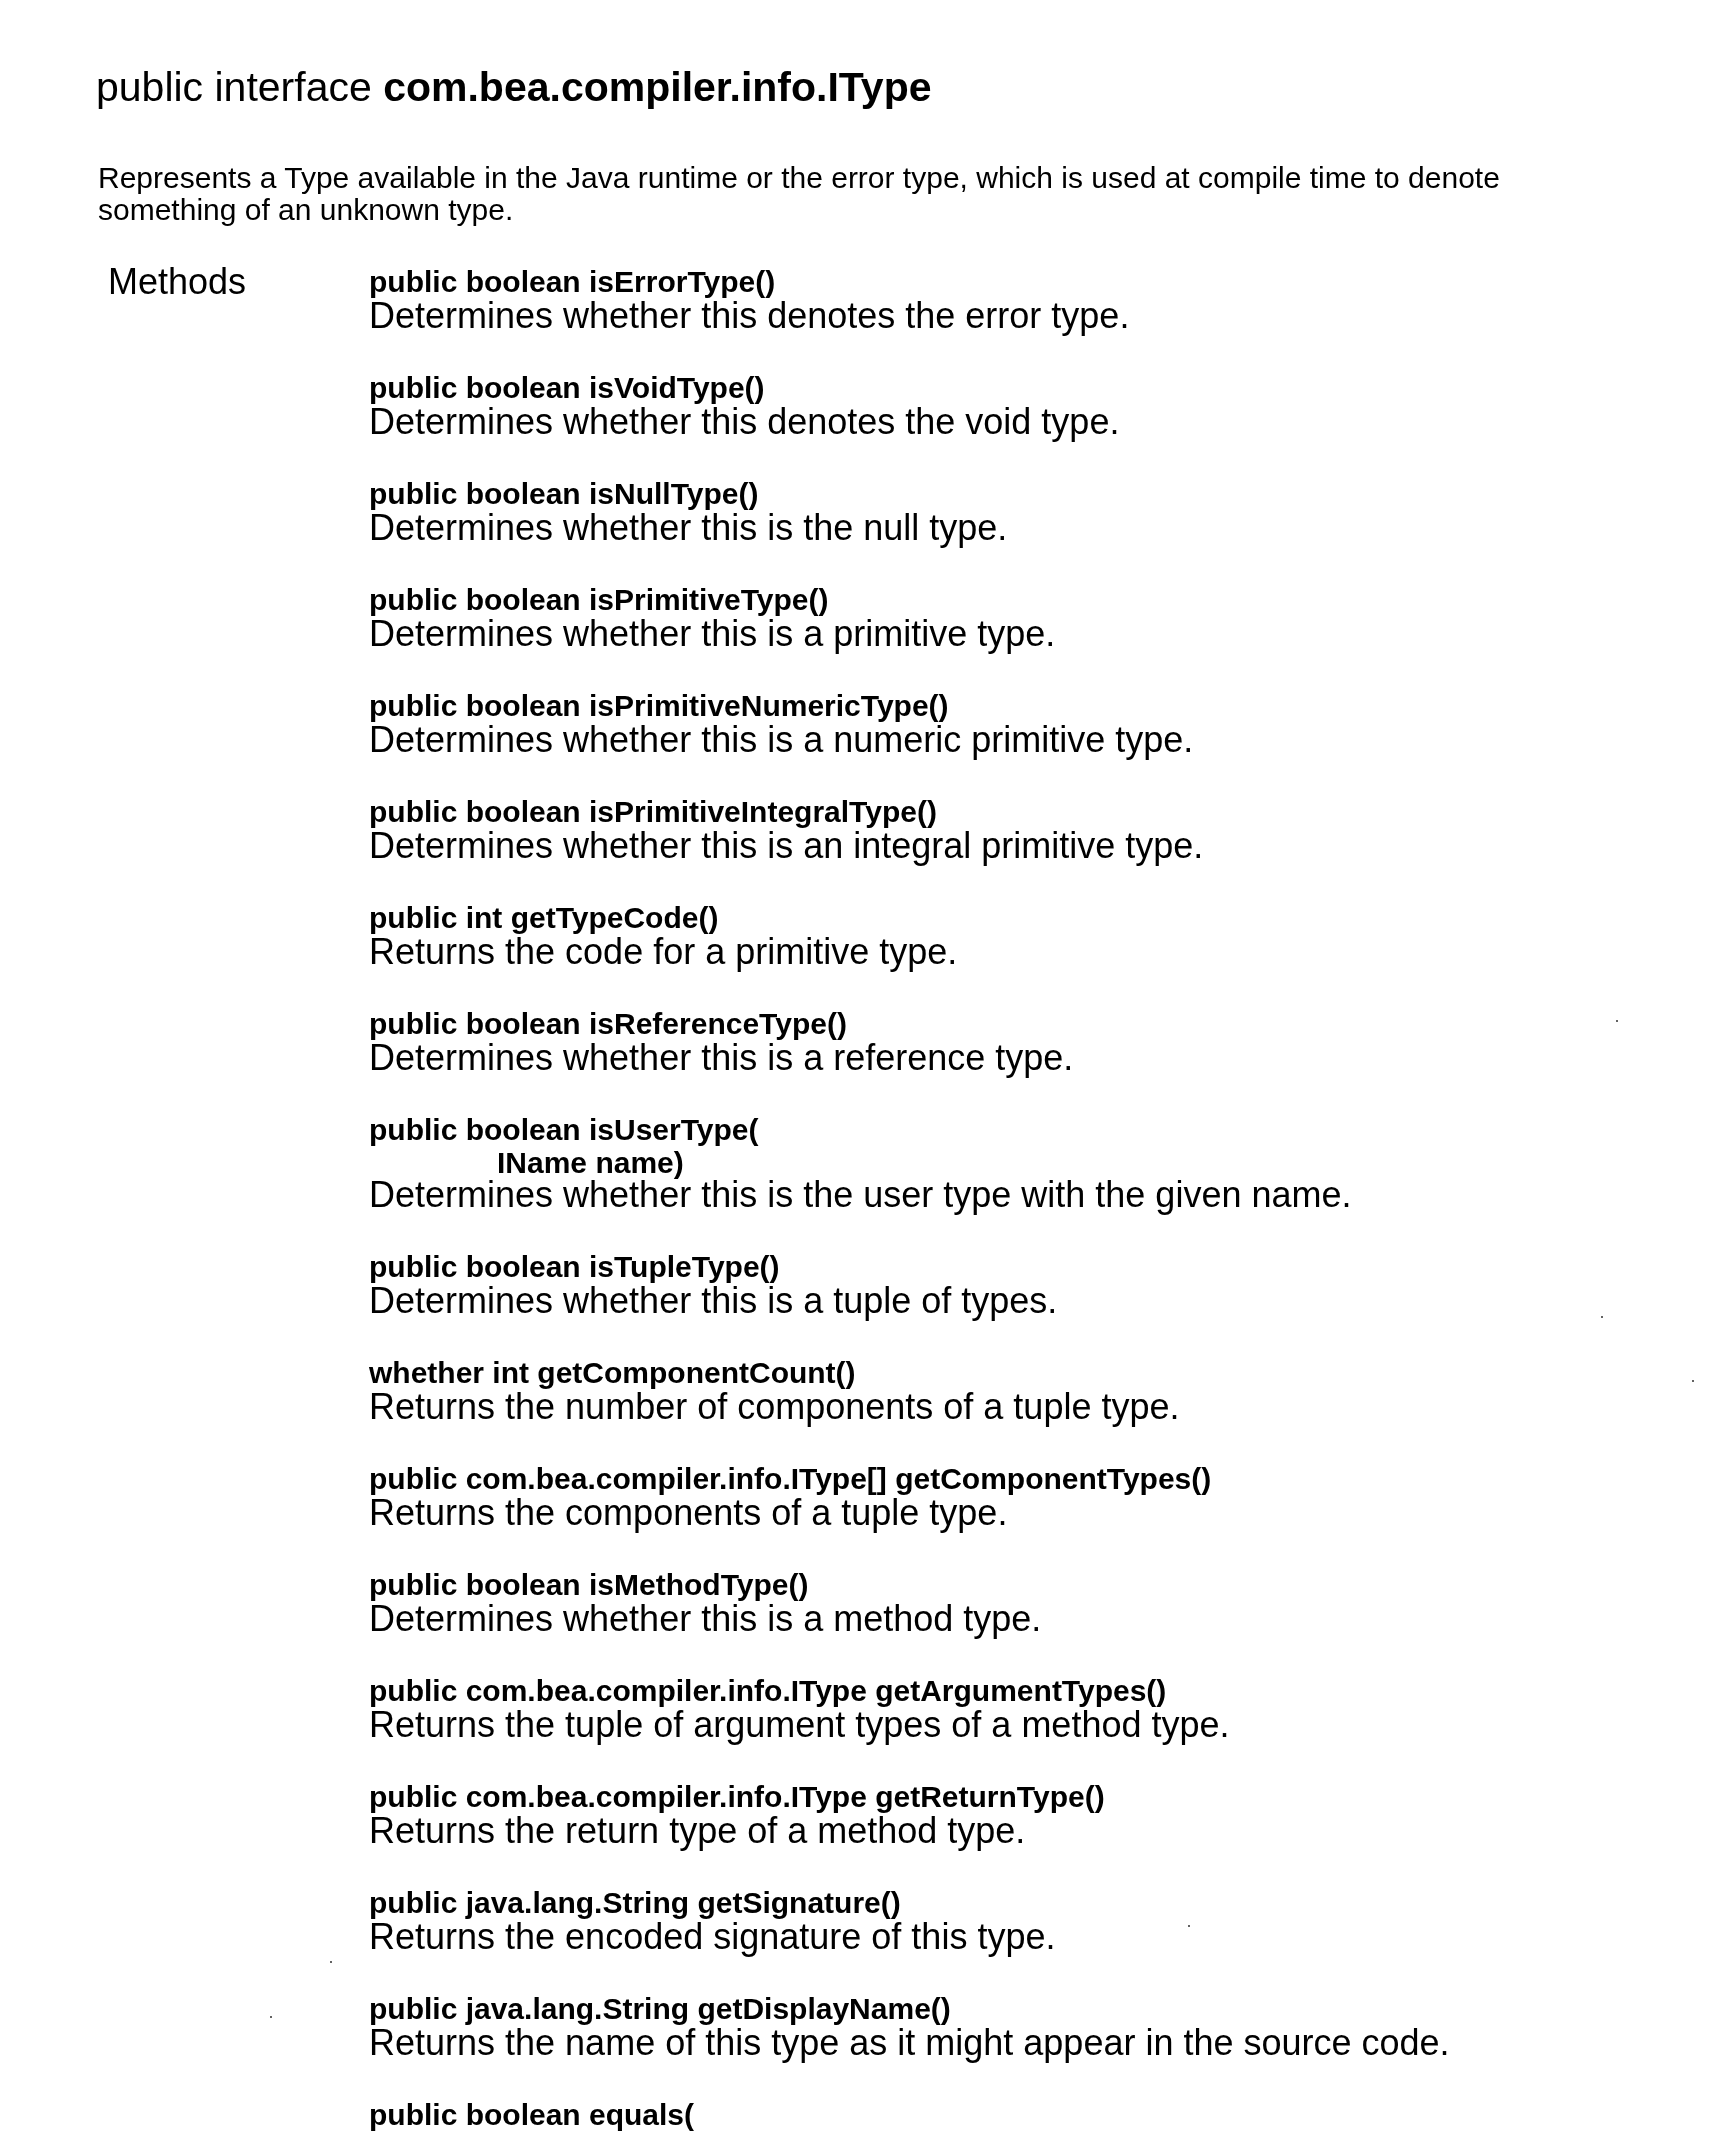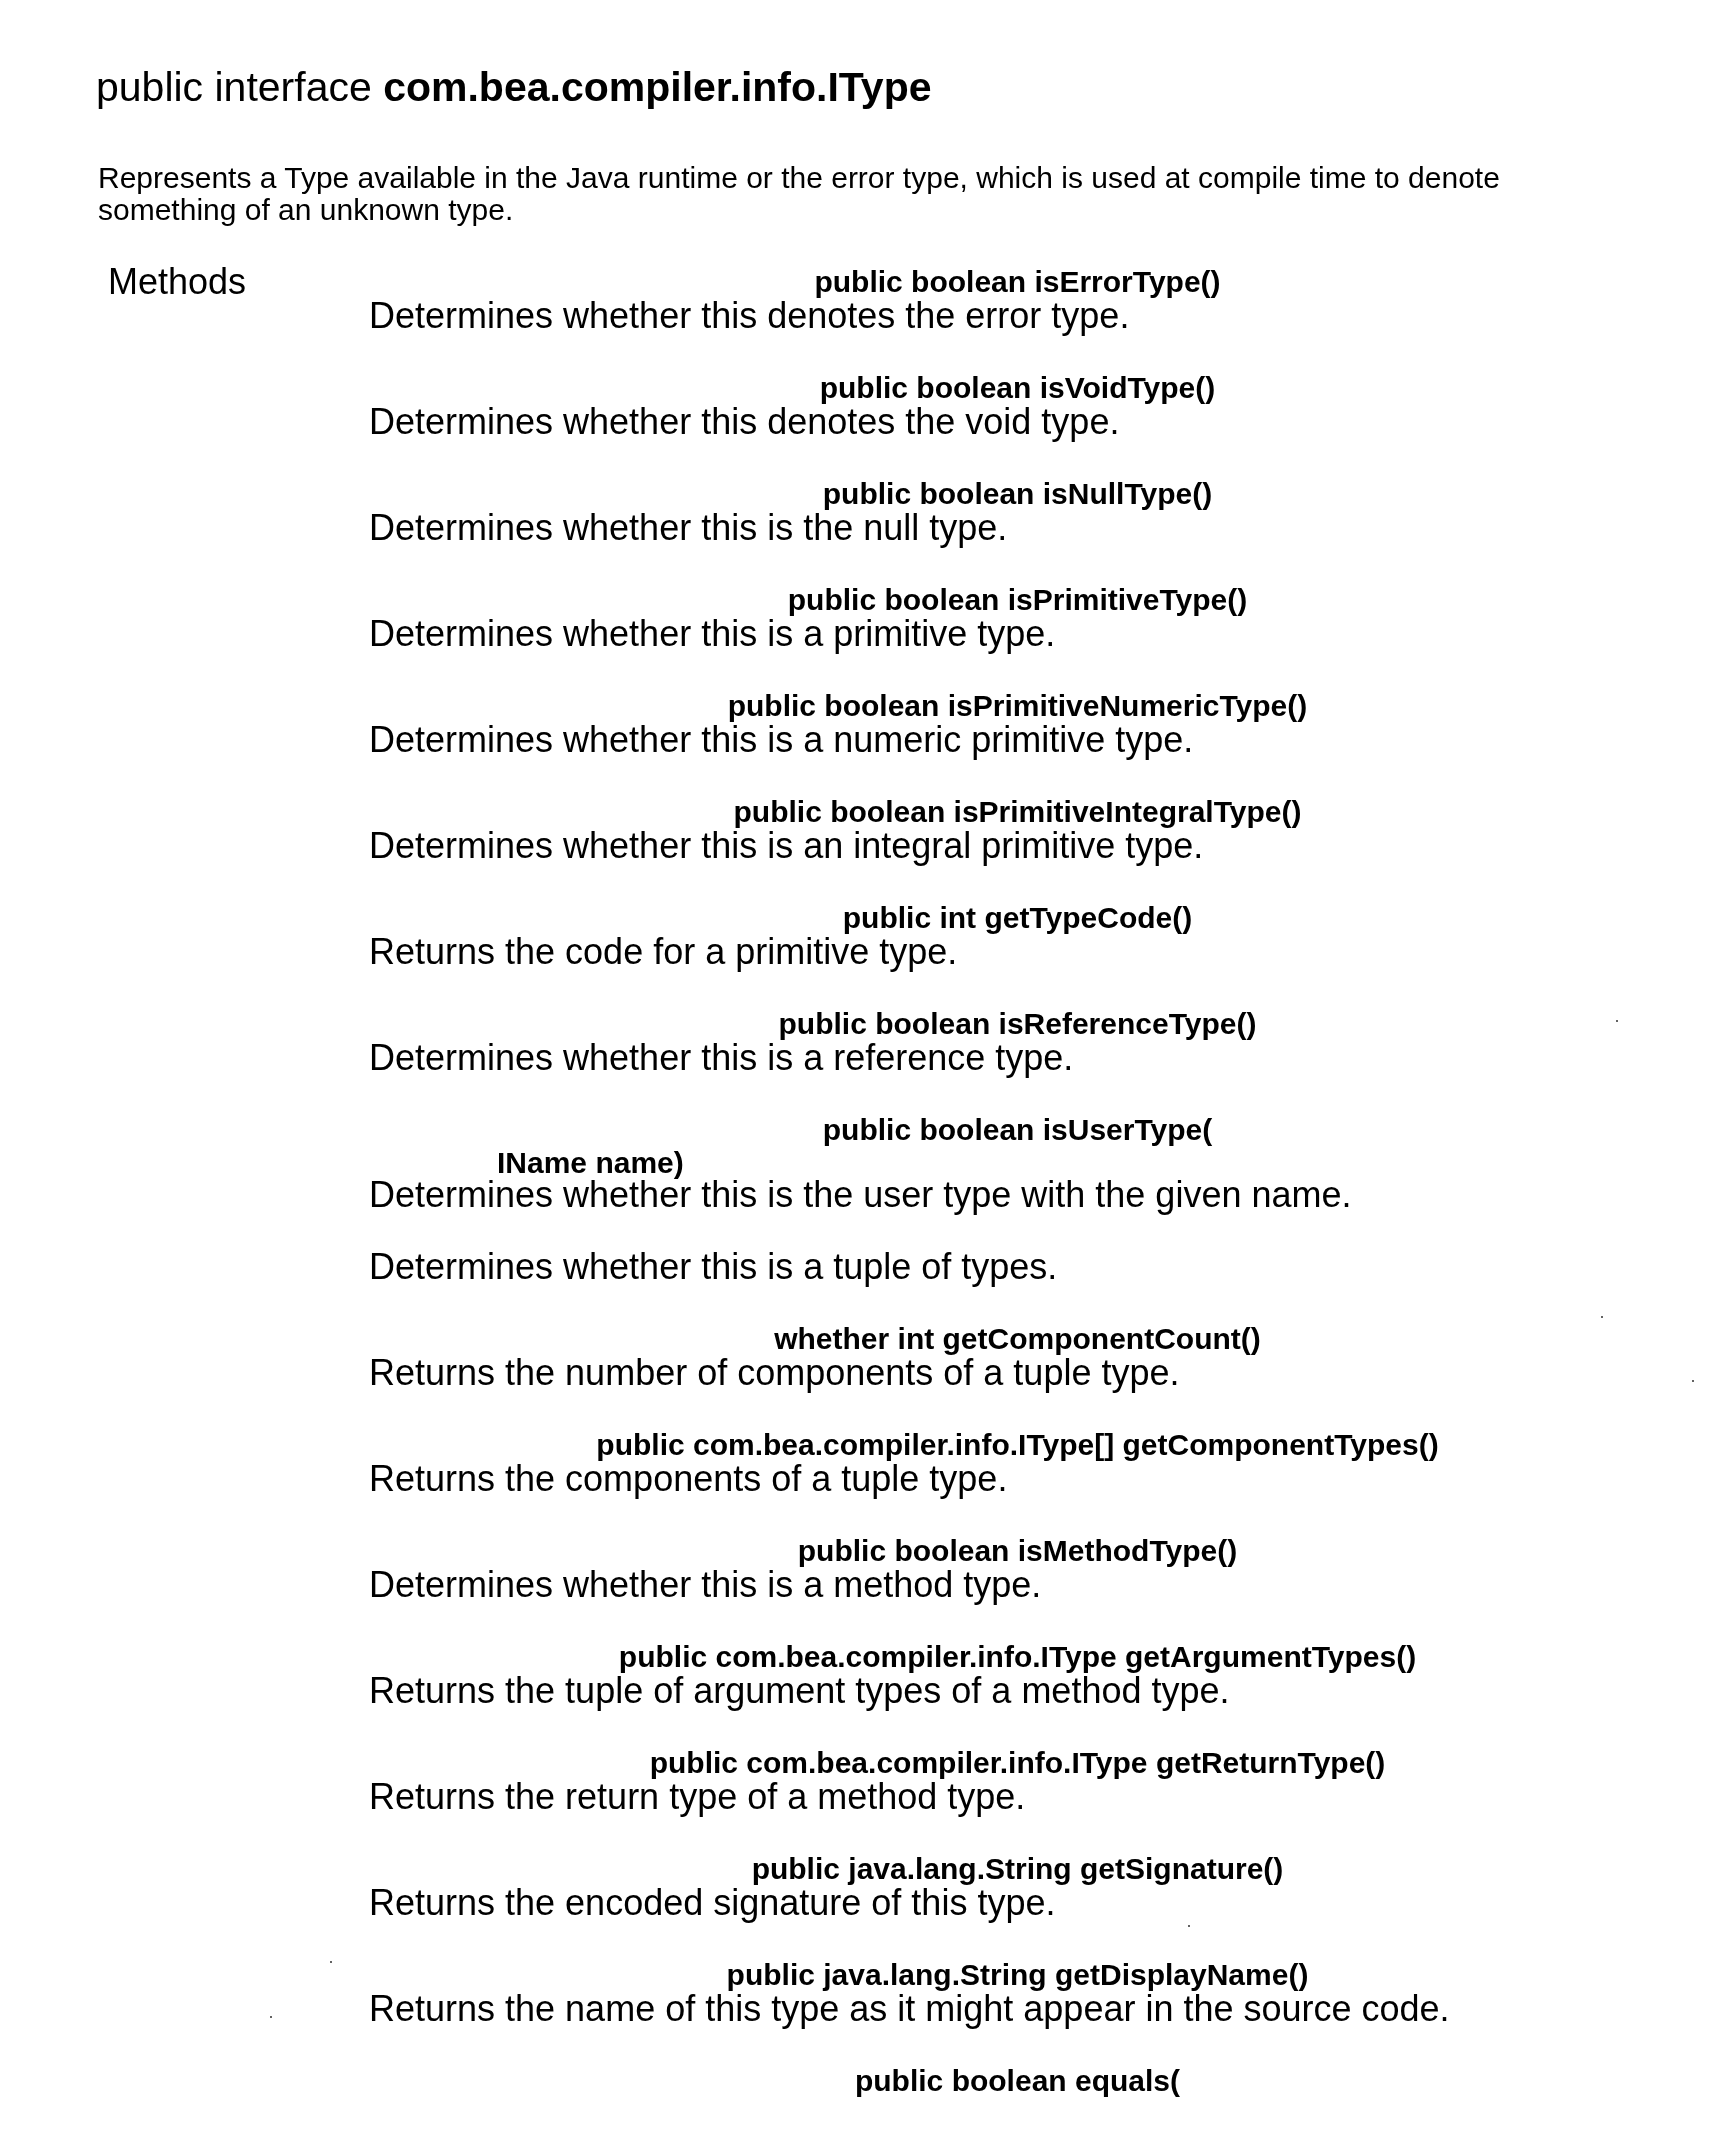--- a/index.html
+++ b/index.html
@@ -64,21 +64,20 @@
     .method {
       margin: 0 0 38px 0;
       padding: 0;
     }
     .sig {
       font-weight: bold;
       font-size: 30px;
       line-height: 34px;
       white-space: nowrap;
       display: block;
-      text-align: center;
     }
     .param {
       font-weight: bold;
       font-size: 30px;
       line-height: 31px;
       white-space: nowrap;
       display: block;
       padding-left: 128px;
     }
     .desc {
@@ -138,20 +137,21 @@
     <li class="method">
       <span class="sig">public boolean isReferenceType()</span>
       <span class="desc">Determines whether this is a reference type.</span>
     </li>
     <li class="method">
       <span class="sig">public boolean isUserType(</span>
       <span class="param">IName name)</span>
       <span class="desc">Determines whether this is the user type with the given name.</span>
     </li>
     <li class="method">
+      <span class="sig">public boolean isTupleType()</span>
       <span class="desc">Determines whether this is a tuple of types.</span>
     </li>
     <li class="method">
       <span class="sig">whether int getComponentCount()</span>
       <span class="desc">Returns the number of components of a tuple type.</span>
     </li>
     <li class="method">
       <span class="sig">public com.bea.compiler.info.IType[] getComponentTypes()</span>
       <span class="desc">Returns the components of a tuple type.</span>
     </li>

